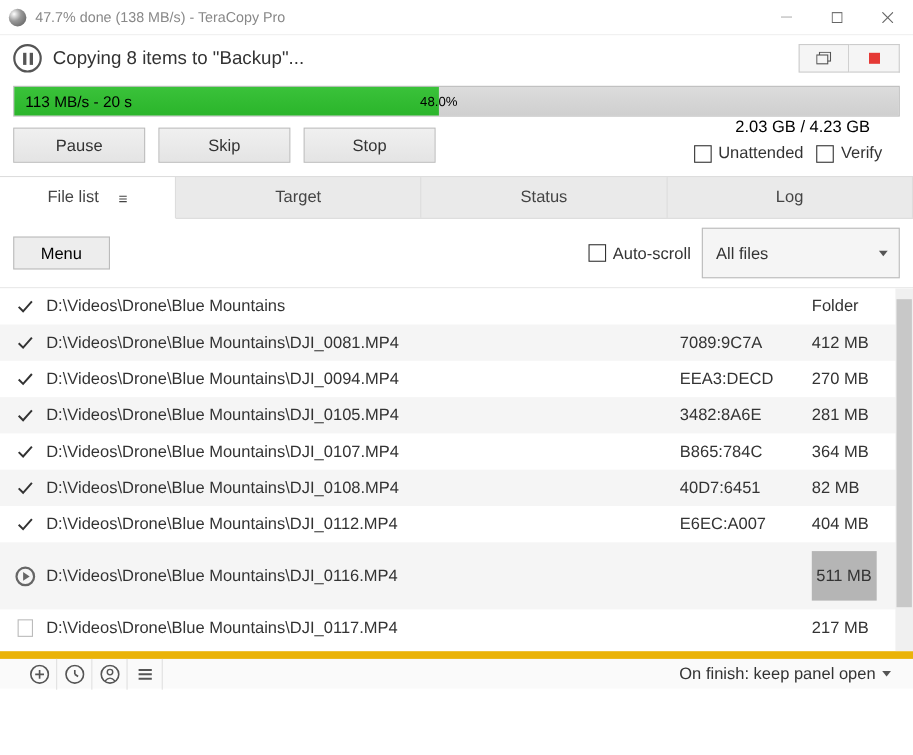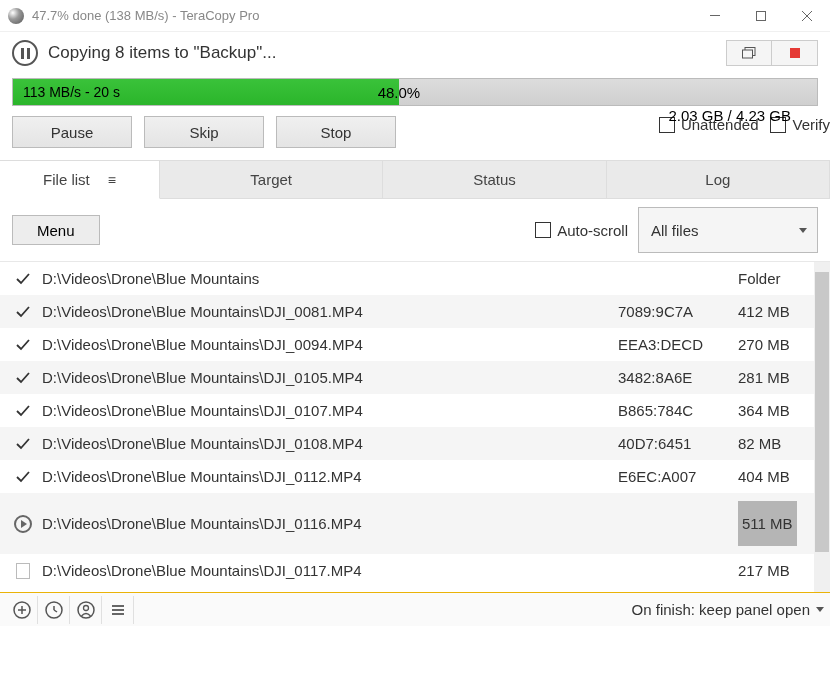--- a/index.html
+++ b/index.html
@@ -16,24 +16,24 @@
     .pause-bars span { width: 3px; height: 11px; background: #555; }
     .status-text { flex: 1; font-size: 17px; color: #333; }
     .status-controls { display: flex; gap: 0; }
     .status-btn { width: 46px; height: 26px; border: 1px solid #ccc; background: #f5f5f5; display: flex; align-items: center; justify-content: center; }
     .status-btn + .status-btn { border-left: none; }
     .red-square { width: 10px; height: 10px; background: #e53935; }
     
     .progress-wrap { margin: 6px 12px 10px 12px; height: 28px; background: linear-gradient(to bottom, #dcdcdc, #cfcfcf); border: 1px solid #bbb; position: relative; display: flex; align-items: center; }
     .progress-fill { position: absolute; left: 0; top: 0; bottom: 0; background: linear-gradient(to bottom, #3ac23a, #2bb52b); }
     .progress-left { position: absolute; left: 10px; font-size: 14px; color: #000; z-index: 2; }
-    .progress-center { position: absolute; left: 48%; transform: translateX(-50%); font-size: 15px; color: #000; z-index: 2; }
+    .progress-center { position: absolute; left: 48%; transform: translateX(-50%); font-size: 12px; color: #000; z-index: 2; }
     .progress-right { position: absolute; right: 26px; font-size: 15px; color: #000; z-index: 2; margin-top: 47px; }
     
-    .action-row { display: flex; align-items: flex-start; padding: 0 0 12px 12px; gap: 12px; }
+    .action-row { display: flex; align-items: flex-end; padding: 0 28px 12px 12px; gap: 12px; }
     .btn { height: 32px; padding: 0 28px; border: 1px solid #bbb; background: linear-gradient(to bottom, #f0f0f0, #e4e4e4); font-size: 15px; color: #333; cursor: pointer; min-width: 120px; }
     .spacer { flex: 1; }
     .checkbox-wrap { display: flex; align-items: center; gap: 6px; font-size: 15px; }
     .checkbox-box { width: 16px; height: 16px; border: 1.5px solid #333; background: #fff; }
     
     .tabs { display: flex; border-top: 1px solid #ddd; border-bottom: 1px solid #ddd; background: #eaeaea; }
     .tab { flex: 1; text-align: center; padding: 10px 0; font-size: 15px; color: #444; border-right: 1px solid #ddd; cursor: pointer; }
     .tab.active { background: #fff; border-bottom: 1px solid #fff; margin-bottom: -1px; }
     .tab-first { flex: 0 0 160px; display: flex; align-items: center; justify-content: center; gap: 18px; }
     .hamburger-mini { font-size: 14px; }
@@ -52,21 +52,21 @@
     .play-circle { width: 18px; height: 18px; border: 2px solid #666; border-radius: 50%; display: flex; align-items: center; justify-content: center; }
     .play-tri { width: 0; height: 0; border-top: 4px solid transparent; border-bottom: 4px solid transparent; border-left: 6px solid #666; margin-left: 2px; }
     .file-blank { width: 14px; height: 16px; border: 1px solid #bbb; background: #fff; }
     .file-path { flex: 1; padding-left: 8px; white-space: nowrap; overflow: hidden; }
     .file-hash { width: 120px; text-align: left; }
     .file-size { width: 80px; text-align: left; position: relative; }
     .size-highlight { background: #b5b5b5; padding: 14px 4px; display: inline-block; }
     .scrollbar-gutter { position: absolute; right: 0; top: 0; bottom: 0; width: 16px; background: #f0f0f0; }
     .scroll-thumb { position: absolute; right: 1px; width: 14px; top: 10px; height: 280px; background: #c8c8c8; }
     
-    .footer { height: 34px; border-top: 1px solid #eab308; display: flex; align-items: center; padding: 0 6px; background: #fafafa; }
+    .footer { height: 34px; border-top: 7px solid #eab308; display: flex; align-items: center; padding: 0 20px; background: #fafafa; }
     .footer-btn { width: 32px; height: 28px; display: flex; align-items: center; justify-content: center; border-right: 1px solid #e0e0e0; cursor: pointer; }
     .footer-icon { width: 18px; height: 18px; }
     .footer-text { flex: 1; text-align: right; font-size: 15px; color: #333; display: flex; align-items: center; justify-content: flex-end; gap: 6px; }
     .chevron-down { width: 0; height: 0; border-left: 4px solid transparent; border-right: 4px solid transparent; border-top: 5px solid #555; }
   </style>
 </head>
 <body>
 
 <div class="titlebar">
   <div class="app-icon"></div>

